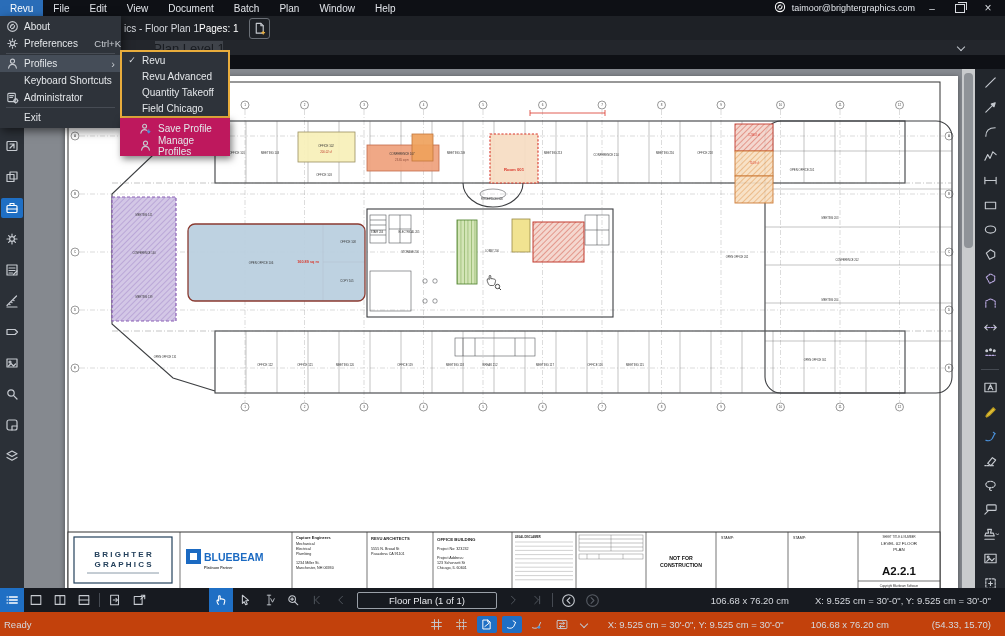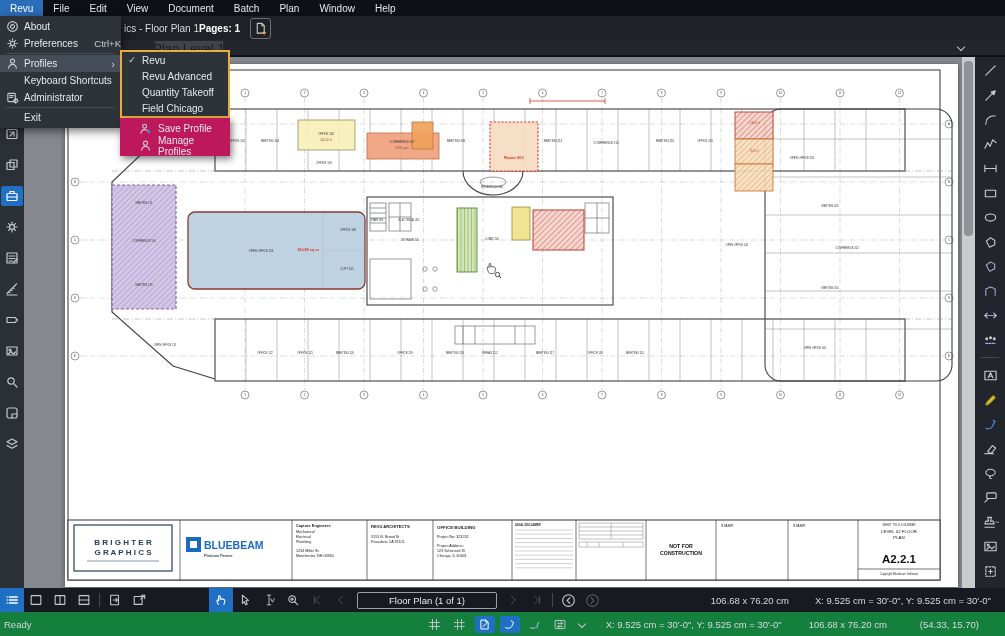--- a/index.html
+++ b/index.html
@@ -12,29 +12,29 @@
   .mitem{font-size:10px;color:#e2e5ea;padding:0 10px;height:16px;display:flex;align-items:center;cursor:default}
   .mitem.active{background:#2a6db8;color:#fff}
   .tb-right{margin-left:auto;display:flex;align-items:center;gap:6px;padding-right:6px}
   .email{font-size:9px;color:#e2e5ea}
   .winbtn{width:22px;height:16px;display:flex;align-items:center;justify-content:center;color:#d8dbe0;font-size:10px}
   .restore-glyph{width:8px;height:7px;border:1px solid #d8dbe0;position:relative}
   .restore-glyph:before{content:"";position:absolute;left:2px;top:-3px;width:8px;height:7px;border:1px solid #d8dbe0;border-bottom:none;border-left:none}
   
   .tabbar{left:0;top:16px;width:1005px;height:24px;background:#1e2126;display:flex;align-items:center;z-index:10}
   .doctab{margin-left:124px;font-size:10px;color:#d8dbe0;display:flex;align-items:center;}
-  .pages{font-weight:bold;color:#fff}
+  .pages{font-weight:normal;color:#fff}
   .newdoc{width:19px;height:19px;border:1px solid #6a6f76;border-radius:3px;margin-left:10px;display:flex;align-items:center;justify-content:center}
   .subtab{left:0;top:40px;width:1005px;height:15px;background:#23262c;z-index:9}
   .hiddentab{left:155px;top:1px;width:68px;height:14px;background:#3f434a;color:#191c21;font-size:13px;
              display:flex;align-items:center;justify-content:center;overflow:hidden;white-space:nowrap}
   .panelchev{left:950px;top:2px;width:22px;height:12px;display:flex;align-items:center;justify-content:center}
   .chev{width:5px;height:5px;border-right:1.4px solid #c2c7cd;border-bottom:1.4px solid #c2c7cd;transform:rotate(45deg);margin-top:-3px}
   
-  .main{left:0;top:57px;width:849px;height:533px;display:flex}
+  .main{left:0;top:69px;width:849px;height:533px;display:flex}
   .lsb{width:24px;background:#2b3037;display:flex;flex-direction:column;align-items:center;padding-top:67px;gap:11px;flex:none}
   .lsb .tool{width:22px;height:20px;display:flex;align-items:center;justify-content:center;border-radius:2px}
   .lsb .tool.active{background:#1f6fc4}
   .canvas{width:938px;height:533px;background:#85898f;position:relative;flex:none;overflow:hidden}
   .page{position:absolute;left:41px;top:7px;width:893px;height:523px;background:#ffffff;box-shadow:0 1px 5px rgba(0,0,0,.45)}
   .scrollcol{width:13px;background:#c9cbcd;position:relative;flex:none}
   .thumb{position:absolute;left:2px;top:4px;width:9px;height:175px;background:#8f9398;border-radius:4px}
   .rsb{width:30px;background:#22262c;display:flex;flex-direction:column;align-items:center;padding-top:5px;gap:7.5px;flex:none}
   .rsb .tool{width:22px;height:17px;display:flex;align-items:center;justify-content:center}
   .vsep{width:18px;height:1px;background:#454a52;margin:1px 0}
@@ -54,21 +54,21 @@
   .erow{height:17px;display:flex;align-items:center;font-size:10px;color:#e4e7ea}
   .erow .icol{width:26px;display:flex;align-items:center;justify-content:center;flex:none}
   
   .bottombar{left:0;top:588px;width:1005px;height:24px;background:#171a20;display:flex;align-items:center;z-index:30}
   .bbtn{width:24px;height:24px;display:flex;align-items:center;justify-content:center;flex:none}
   .bbtn.blue{background:#1f6fc4}
   .bsep{width:1px;height:14px;background:#454a52;margin:0 3px;flex:none}
   .combo{width:138px;height:15px;border:1px solid #9aa0a8;border-radius:2px;color:#e8eaee;font-size:9.5px;
          display:flex;align-items:center;justify-content:center;margin:18px 4px;flex:none}
   .btxt{font-size:9.5px;color:#d5d8dd;white-space:nowrap}
-  .statusbar{left:0;top:612px;width:1005px;height:24px;background:#15803d;display:flex;align-items:center;z-index:30;font-size:9.5px;color:#d5d8dd}
+  .statusbar{left:0;top:612px;width:1005px;height:24px;background:#c2410c;display:flex;align-items:center;z-index:30;font-size:9.5px;color:#d5d8dd}
   .schip{width:20px;height:17px;display:flex;align-items:center;justify-content:center;border-radius:2px;flex:none}
   .schip.blue{background:#1f6fc4}
   
   text{font-family:"Liberation Sans",sans-serif}
   .gridline{stroke:#9a9a9a;stroke-width:.35;stroke-dasharray:5 2 1 2}
   .gridbubble{fill:#fff;stroke:#555;stroke-width:.6}
   .gridnum{font-size:3px;fill:#444;text-anchor:middle}
   .divline{stroke:#666;stroke-width:.4}
   .wall{stroke:#3d3f42;stroke-width:1.1;fill:none}
   .wall2{stroke:#55585c;stroke-width:.6;fill:none}
@@ -81,20 +81,34 @@
 <div class="abs titlebar">
   <div class="mitem active">Revu</div>
   <div class="mitem">File</div>
   <div class="mitem">Edit</div>
   <div class="mitem">View</div>
   <div class="mitem">Document</div>
   <div class="mitem">Batch</div>
   <div class="mitem">Plan</div>
   <div class="mitem">Window</div>
   <div class="mitem">Help</div>
+  <div class="tb-right">
+    <span>
+      <svg class="ig" width="12" height="12" viewBox="0 0 14 14" style="stroke:#fff">
+        <circle cx="7" cy="7" r="5.4"></circle>
+          <path d="M4.6 8.2c0-2.2 1.2-3.6 3.4-3.6M9.4 5.8c0 2.2-1.2 3.6-3.4 3.6"></path>
+      </svg>
+    </span>
+    <span class="email">taimoor@brightergraphics.com</span>
+    <span class="winbtn">–</span>
+    <span class="winbtn">
+        <span class="restore-glyph"></span>
+      </span>
+    <span class="winbtn" style="font-size:12px">×</span>
+  </div>
 </div>
 
 <div class="abs tabbar">
   <div class="doctab">
     <span>ics - Floor Plan 1</span>
     <span class="pages"><span>Pages:</span>
       <span>1</span></span>
   </div>
   <div class="newdoc">
     <svg class="ig" width="13" height="13" viewBox="0 0 14 14">
@@ -893,15 +907,15 @@
       </div>
     <div class="schip">
         <svg class="ig" width="14" height="13" viewBox="0 0 16 16">
           <rect x="2" y="3" width="12" height="10" rx="1"></rect>
           <path d="M5 6.5h6M9 4.5l2 2-2 2M11 10.5H5M7 8.5l-2 2 2 2"></path>
         </svg>
       </div>
     <span class="chev" style="margin:0 4px"></span>
     <span style="margin-left:12px">X: 9.525 cm = 30'-0", Y: 9.525 cm = 30'-0"</span>
     <span style="margin-left:22px">106.68 x 76.20 cm</span>
-    <span style="margin-left:28px;padding-right:26px">(54.33, 15.70)</span>
+    <span style="margin-left:38px;padding-right:14px">(54.33, 15.70)</span>
   </div>
 </div>
 
 </body></html>

